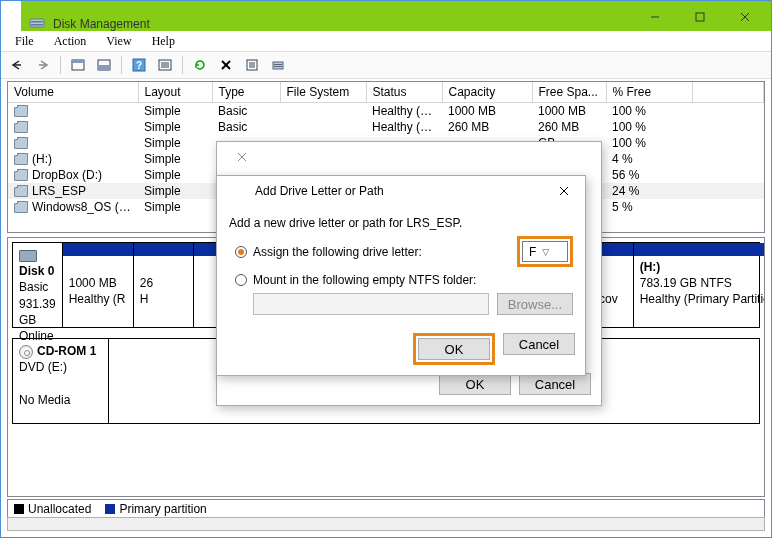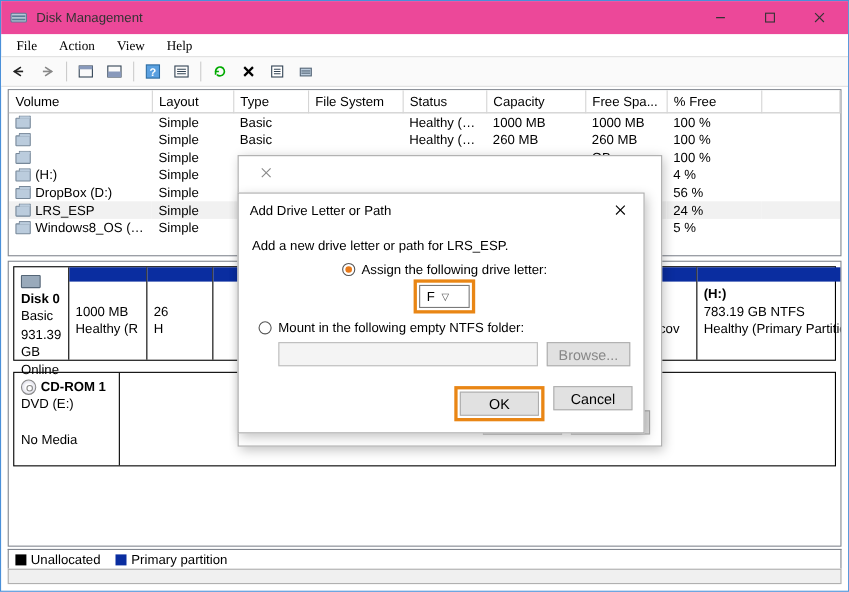--- a/index.html
+++ b/index.html
@@ -1,18 +1,18 @@
 <!DOCTYPE html>
 <html><head>
 <meta charset="utf-8">
 <style>
   * { box-sizing: border-box; font-family: "Segoe UI", Tahoma, sans-serif; }
   body { margin: 0; background: #fff; font-size: 12px; color: #000; }
   .window { width: 772px; height: 538px; border: 1px solid #4a90d9; position: relative; background: #fff; overflow: hidden; }
-  .titlebar { height: 30px; background: #ec4899; display: flex; align-items: center; padding: 0 4px 0 8px; }
+  .titlebar { height: 30px; background: #84cc16; display: flex; align-items: flex-end; padding: 0 4px 0 8px; margin-left: 20px; }
   .titlebar .icon { width: 16px; height: 16px; margin-right: 8px; }
   .titlebar .title { flex: 1; font-size: 12px; color: #333; }
   .winbtn { width: 45px; height: 29px; display: flex; align-items: center; justify-content: center; color: #444; }
   .menubar { height: 20px; display: flex; align-items: center; padding: 0 6px; gap: 4px; }
   .menuitem { padding: 2px 8px; font-family: Liberation Serif, serif; }
   .toolbar { height: 28px; display: flex; align-items: center; padding: 2px 4px; border-top: 1px solid #e0e0e0; border-bottom: 1px solid #e0e0e0; background: #fafafa; gap: 2px; }
   .tbtn { width: 24px; height: 22px; display: flex; align-items: center; justify-content: center; border: 1px solid transparent; }
   .tsep { width: 1px; height: 18px; background: #ccc; margin: 0 3px; }
   .content { position: absolute; top: 80px; left: 6px; right: 6px; bottom: 40px; display: flex; flex-direction: column; }
   .list { border: 1px solid #828790; background: #fff; }
@@ -32,21 +32,21 @@
   .partband { height: 13px; background: #0a2da0; }
   .partbody { padding: 3px 6px; line-height: 1.35; white-space: nowrap; overflow: hidden; }
   .disk-icon { width: 18px; height: 12px; background: #9ab; border: 1px solid #567; display: inline-block; border-radius: 1px; vertical-align: middle; margin-right: 4px; }
   .cd-icon { width: 14px; height: 14px; border: 1px solid #888; border-radius: 50%; display: inline-block; vertical-align: middle; margin-right: 4px; position: relative; background: radial-gradient(circle, #fff 30%, #ccd 100%); }
   .cd-icon::after { content: ""; position: absolute; top: 4px; left: 4px; width: 4px; height: 4px; border: 1px solid #888; border-radius: 50%; }
   .legend { position: absolute; left: 6px; right: 6px; bottom: 20px; height: 18px; border: 1px solid #828790; border-bottom: none; display: flex; align-items: center; padding: 0 6px; gap: 14px; font-size: 12px; margin-top: 24px; }
   .swatch { display: inline-block; width: 10px; height: 10px; margin-right: 4px; vertical-align: middle; }
   .statusbar { position: absolute; left: 6px; right: 6px; bottom: 6px; height: 14px; border: 1px solid #b0b0b0; background: #f0f0f0; }
   .dialog { position: absolute; background: #fff; border: 1px solid #aaa; box-shadow: 2px 3px 10px rgba(0,0,0,0.25); }
   .dlg-title { height: 30px; display: flex; align-items: center; padding: 0 6px 0 10px; color: #777; }
-  .dlg-title.active { color: #000; }
+  .dlg-title.active { color: #000; margin-left: 28px; }
   .dlg-title .t { flex: 1; }
   .dlg-title .x { width: 30px; height: 24px; display: flex; align-items: center; justify-content: center; font-size: 14px; color: #000; }
   .dlg-body { padding: 10px 12px; }
   .radio { display: flex; align-items: center; gap: 6px; padding: 2px 0; }
   .rbx { width: 12px; height: 12px; border: 1px solid #555; border-radius: 50%; position: relative; }
   .rbx.checked::after { content: ""; position: absolute; top: 2px; left: 2px; width: 6px; height: 6px; background: #e87a1a; border-radius: 50%; }
   .combo { border: 1px solid #7a7a7a; height: 21px; display: inline-flex; align-items: center; padding: 0 2px 0 6px; gap: 6px; background: #fff; min-width: 46px; }
   .combo .caret { font-size: 9px; color: #555; }
   .hl { border: 3px solid #e98615; padding: 2px; display: inline-block; }
   .txtbox { height: 22px; border: 1px solid #bbb; background: #f4f4f4; }
@@ -346,21 +346,21 @@
       <span class="t">Add Drive Letter or Path</span>
       <span class="x">
         <svg width="10" height="10">
             <line x1="1" y1="1" x2="9" y2="9" stroke="#000"></line>
             <line x1="9" y1="1" x2="1" y2="9" stroke="#000"></line>
           </svg>
       </span>
     </div>
     <div class="dlg-body">
       <div style="margin-bottom:6px;">Add a new drive letter or path for LRS_ESP.</div>
-      <div style="display:flex; align-items:center; justify-content:space-between; padding-left:6px;flex-direction:column;">
+      <div style="display:flex; align-items:center; justify-content:space-between; padding-left:6px;">
         <label class="radio">
           <span class="rbx checked"></span>
           <span>Assign the following drive letter:</span>
         </label>
         <span class="hl">
           <span class="combo">
             <span>F</span>
             <span class="caret">▽</span>
           </span>
         </span>

